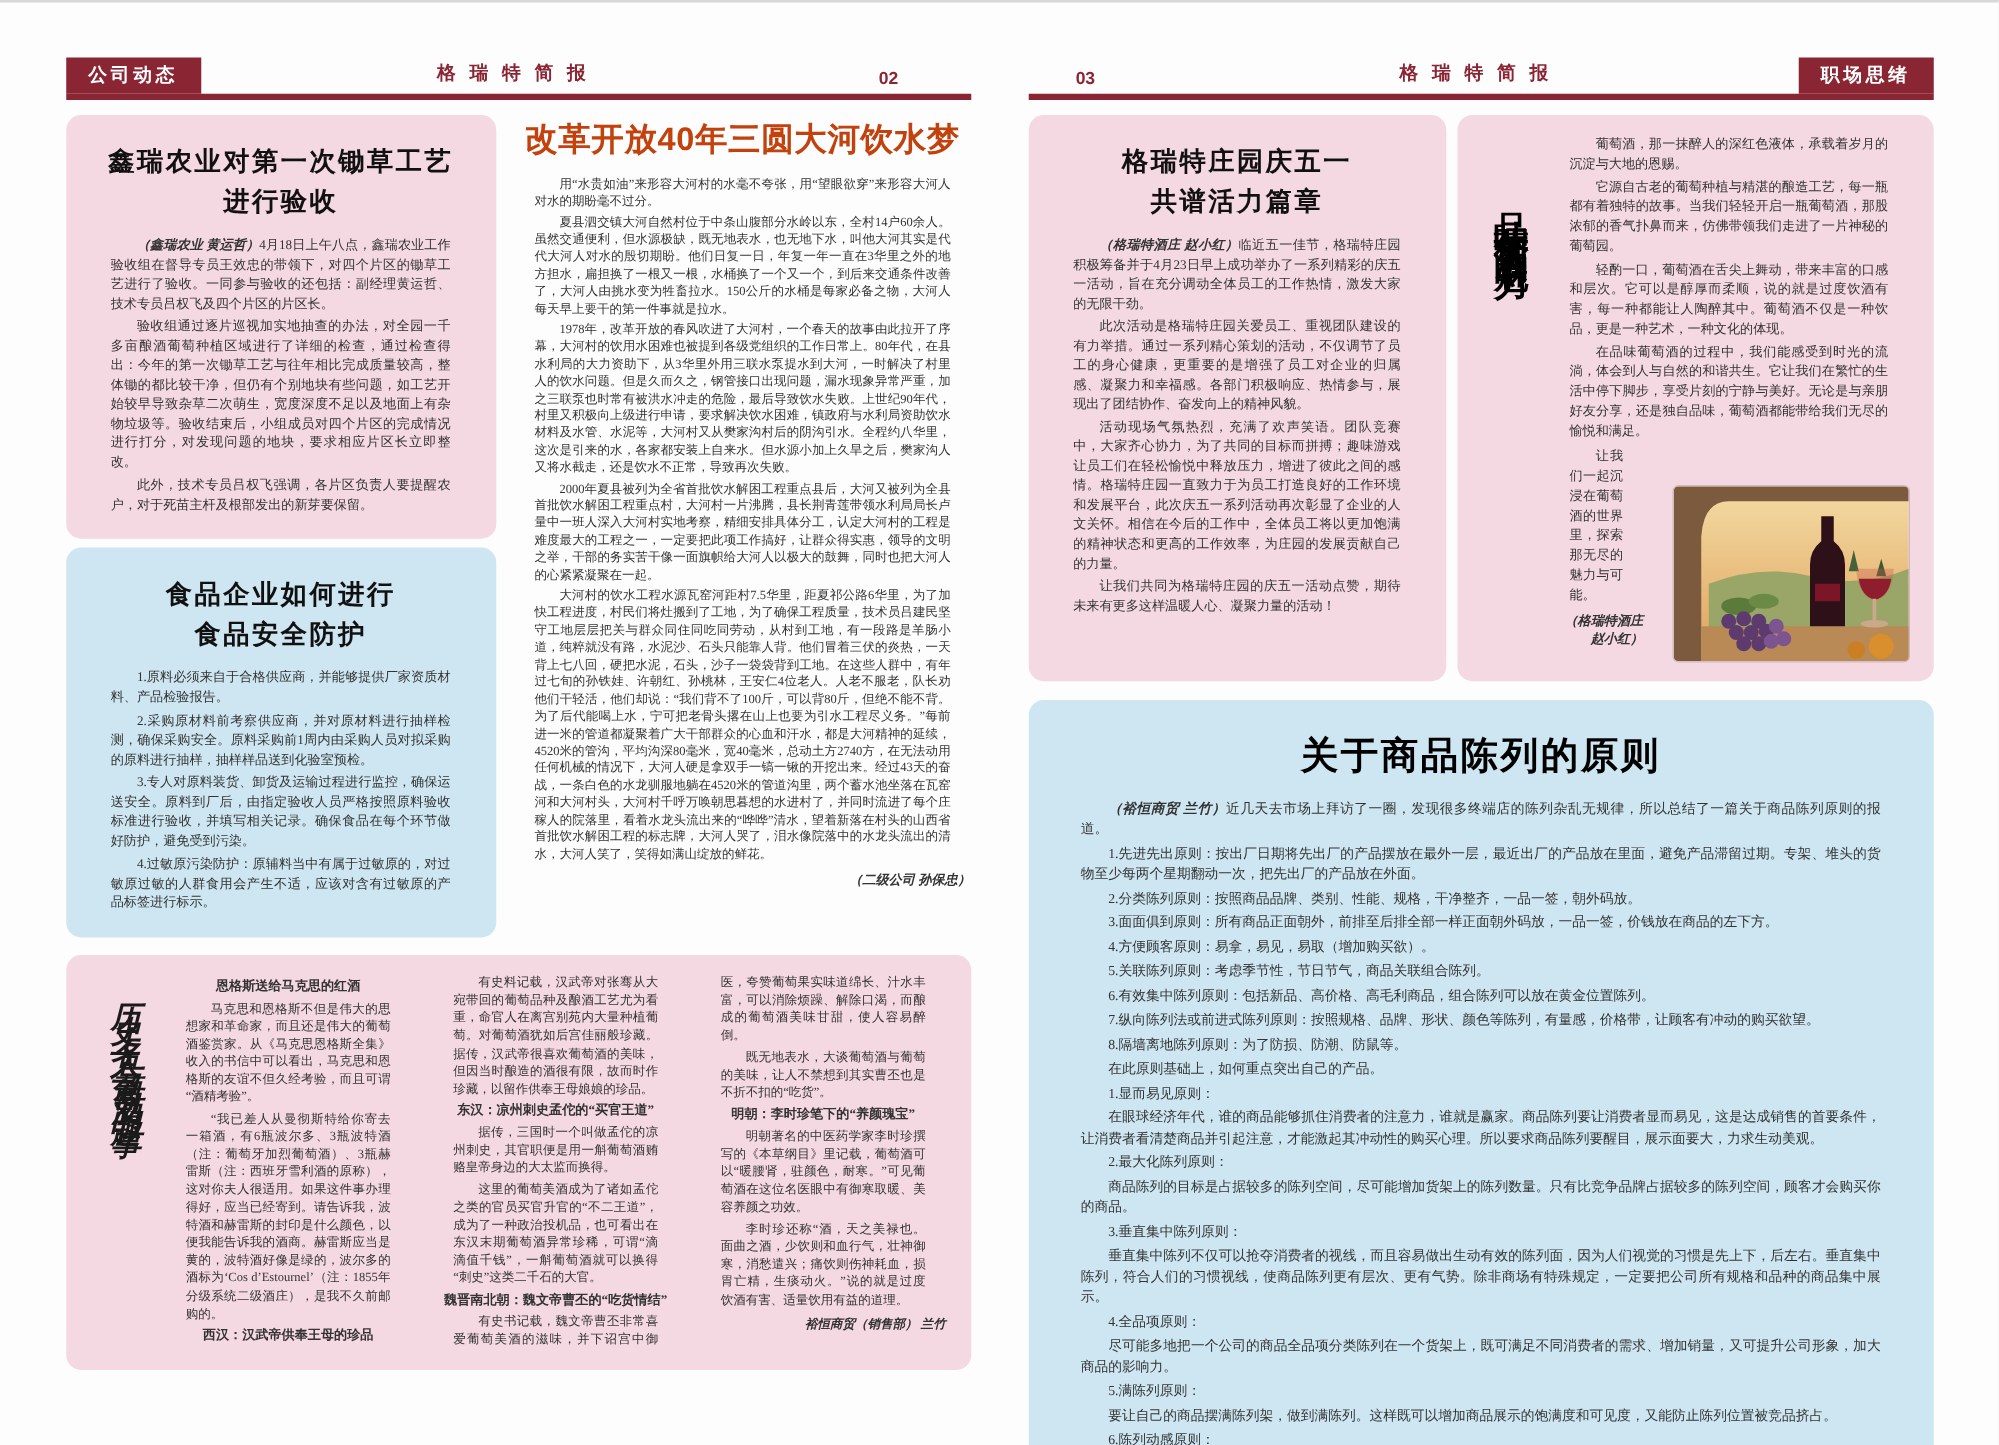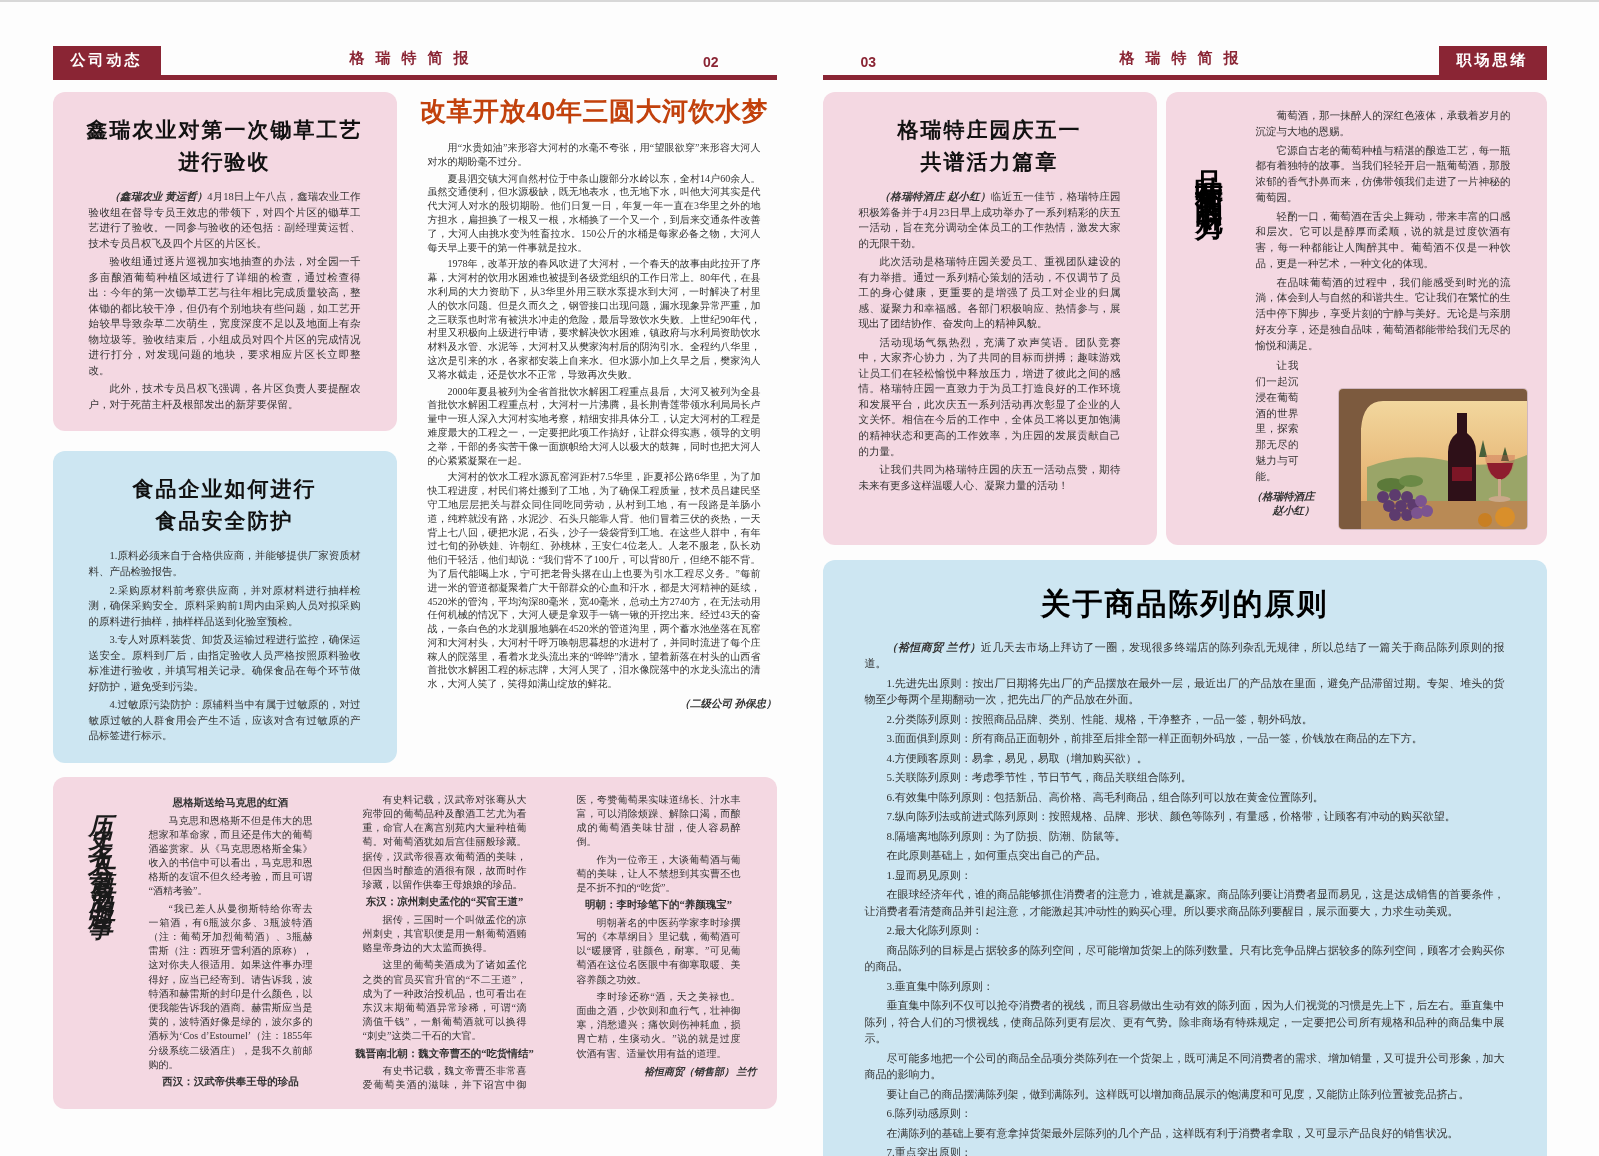--- a/index.html
+++ b/index.html
@@ -31,21 +31,21 @@
   .box.blue{background:var(--blue);}
   .box-title{text-align:center;font-family:"Liberation Sans","DejaVu Sans",sans-serif;font-weight:900;
     font-size:21px;line-height:1.5;color:#111;margin:6px 0 12px;letter-spacing:2px;}
   .para{text-indent:2em;text-align:justify;font-size:10.5px;line-height:1.48;margin:0 16px 3px;}
   .para:empty,.wh-h:empty,.wh-byline:empty{display:none;margin:0;}
   .lead-byline{font-weight:700;font-style:italic;}
   .end-byline{text-align:right;font-weight:700;font-style:italic;font-size:10.5px;margin-top:6px;}
 
   
   .top-row{display:flex;gap:15px;align-items:stretch;}
-  .col-a{width:344px;flex:0 0 344px;display:flex;flex-direction:column;gap:20px;}
+  .col-a{width:344px;flex:0 0 344px;display:flex;flex-direction:column;gap:7px;}
   .col-b{flex:1;padding-top:2px;}
   .box-harvest{min-height:322px;}
   .box-food{min-height:300px;}
   .main-title{font-family:"Liberation Sans","DejaVu Sans",sans-serif;font-weight:900;font-size:26px;
     color:#c2410c;text-align:center;margin:0 0 12px;letter-spacing:0.5px;white-space:nowrap;}
   .col-b .para{font-size:10px;line-height:1.38;}
 
   
   .wh-box{display:flex;gap:16px;margin-top:14px;min-height:300px;}
   .wh-title{writing-mode:vertical-rl;font-family:"DejaVu Serif","Liberation Serif",serif;
@@ -150,21 +150,21 @@
             <p class="wh-h">东汉：凉州刺史孟佗的“买官王道”</p>
 
             <p class="para">据传，三国时一个叫做孟佗的凉州刺史，其官职便是用一斛葡萄酒贿赂皇帝身边的大太监而换得。</p>
 
             <p class="para">这里的葡萄美酒成为了诸如孟佗之类的官员买官升官的“不二王道”，成为了一种政治投机品，也可看出在东汉末期葡萄酒异常珍稀，可谓“滴滴值千钱”，一斛葡萄酒就可以换得“刺史”这类二千石的大官。</p>
 
             <p class="wh-h">魏晋南北朝：魏文帝曹丕的“吃货情结”</p>
 
             <p class="para">有史书记载，魏文帝曹丕非常喜爱葡萄美酒的滋味，并下诏宫中御医，夸赞葡萄果实味道绵长、汁水丰富，可以消除烦躁、解除口渴，而酿成的葡萄酒美味甘甜，使人容易醉倒。</p>
 
-            <p class="para">作为一位帝王，大谈葡萄酒与葡萄的美味，让人不禁想到其实曹丕也是不折不扣的“吃货”。</p>
+            <p class="para">既无地表水，大谈葡萄酒与葡萄的美味，让人不禁想到其实曹丕也是不折不扣的“吃货”。</p>
 
             <p class="wh-h">明朝：李时珍笔下的“养颜瑰宝”</p>
 
             <p class="para">明朝著名的中医药学家李时珍撰写的《本草纲目》里记载，葡萄酒可以“暖腰肾，驻颜色，耐寒。”可见葡萄酒在这位名医眼中有御寒取暖、美容养颜之功效。</p>
 
             <p class="para">李时珍还称“酒，天之美禄也。面曲之酒，少饮则和血行气，壮神御寒，消愁遣兴；痛饮则伤神耗血，损胃亡精，生痰动火。”说的就是过度饮酒有害、适量饮用有益的道理。</p>
 
             <p class="wh-byline">裕恒商贸（销售部） 兰竹</p>
           </div>
       </section>
@@ -274,22 +274,24 @@
 
             <p class="para">1.显而易见原则：</p>
             <p class="para">在眼球经济年代，谁的商品能够抓住消费者的注意力，谁就是赢家。商品陈列要让消费者显而易见，这是达成销售的首要条件，让消费者看清楚商品并引起注意，才能激起其冲动性的购买心理。所以要求商品陈列要醒目，展示面要大，力求生动美观。</p>
 
             <p class="para">2.最大化陈列原则：</p>
             <p class="para">商品陈列的目标是占据较多的陈列空间，尽可能增加货架上的陈列数量。只有比竞争品牌占据较多的陈列空间，顾客才会购买你的商品。</p>
 
             <p class="para">3.垂直集中陈列原则：</p>
             <p class="para">垂直集中陈列不仅可以抢夺消费者的视线，而且容易做出生动有效的陈列面，因为人们视觉的习惯是先上下，后左右。垂直集中陈列，符合人们的习惯视线，使商品陈列更有层次、更有气势。除非商场有特殊规定，一定要把公司所有规格和品种的商品集中展示。</p>
 
+            <p class="para">4.全品项原则：</p>
             <p class="para">尽可能多地把一个公司的商品全品项分类陈列在一个货架上，既可满足不同消费者的需求、增加销量，又可提升公司形象，加大商品的影响力。</p>
 
+            <p class="para">5.满陈列原则：</p>
             <p class="para">要让自己的商品摆满陈列架，做到满陈列。这样既可以增加商品展示的饱满度和可见度，又能防止陈列位置被竞品挤占。</p>
 
             <p class="para">6.陈列动感原则：</p>
             <p class="para">在满陈列的基础上要有意拿掉货架最外层陈列的几个产品，这样既有利于消费者拿取，又可显示产品良好的销售状况。</p>
 
             <p class="para">7.重点突出原则：</p>
             <p class="para">在一个堆头或陈列架上陈列一系列产品时，除了全品项和最大化之外，一定要突出主打产品的位置，这样才能主次分明，让顾客一目了然。</p>
 
             <p class="para">8.统一性原则：</p>
 

